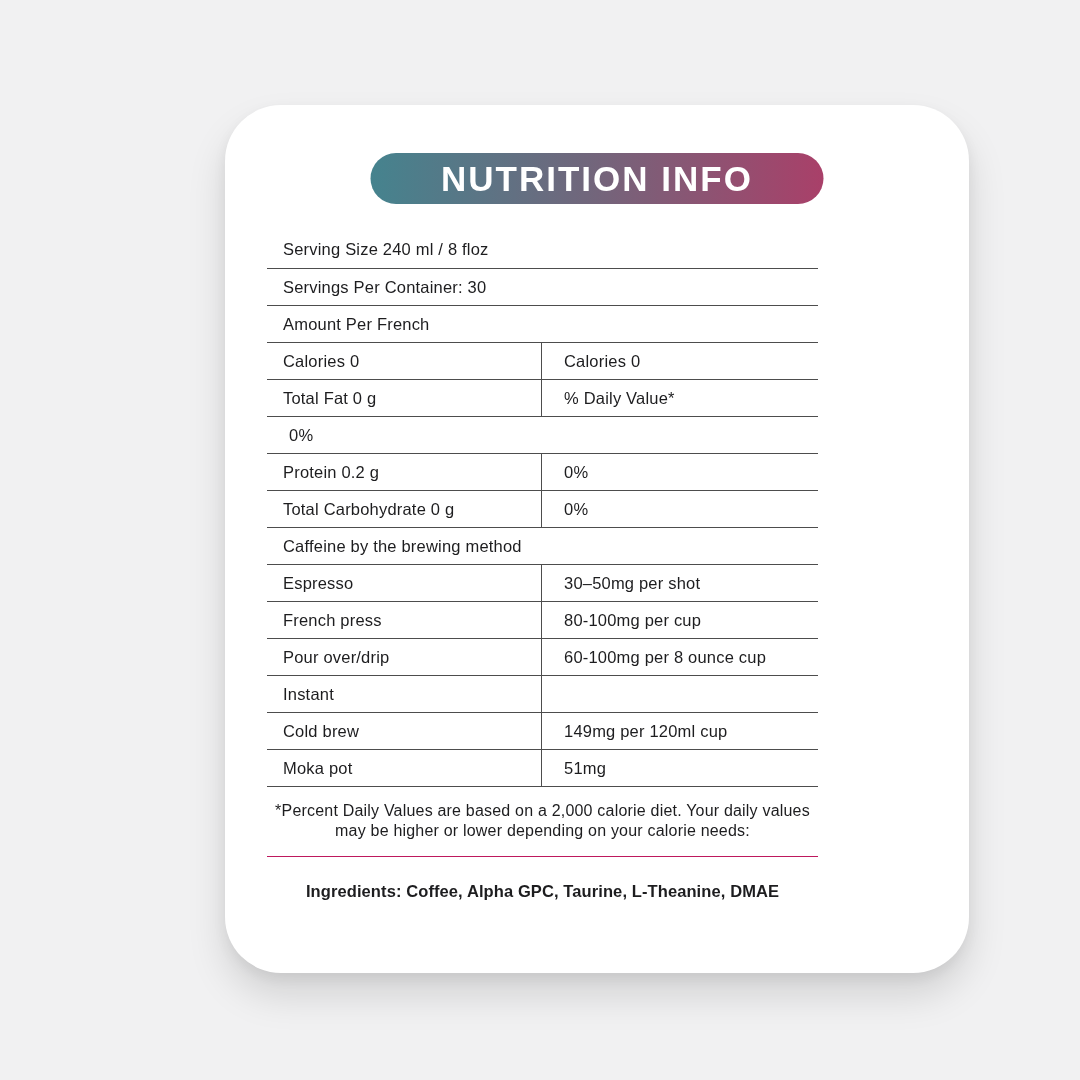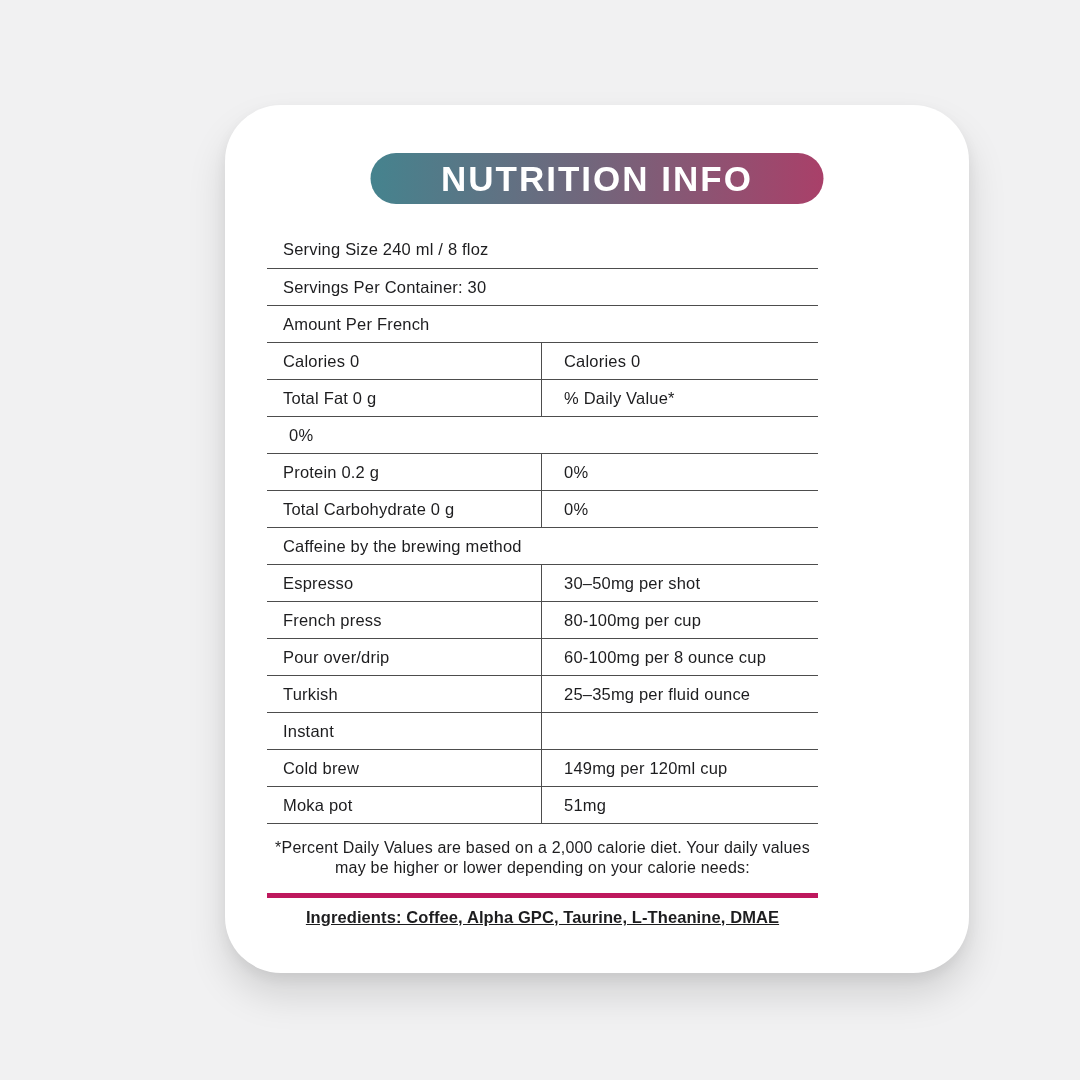--- a/index.html
+++ b/index.html
@@ -61,29 +61,28 @@
   .cell-right {
     flex: 1;
     padding-left: 22px;
     white-space: nowrap;
   }
   .footnote {
     text-align: center;
     font-size: 16px;
     line-height: 19.5px;
     padding: 14px 4px 16px 4px;
-    border-bottom: 5px solid #be185d;
+    border-bottom: 1px solid #be185d;
   }
   .ingredients {
     text-align: center;
     font-weight: bold;
     font-size: 16.5px;
-    margin-top: 10px;
+    margin-top: 25px;
     letter-spacing: 0.1px;
-    text-decoration: underline;
   }
 </style>
 </head>
 <body>
 
 <div class="card">
 
   <div class="pill">
     <span class="pill-title">NUTRITION INFO</span>
   </div>
@@ -130,24 +129,20 @@
     </div>
     <div class="row">
       <span class="cell-left">French press</span>
       <span class="cell-right">80-100mg per cup</span>
     </div>
     <div class="row">
       <span class="cell-left">Pour over/drip</span>
       <span class="cell-right">60-100mg per 8 ounce cup</span>
     </div>
     <div class="row">
-      <span class="cell-left">Turkish</span>
-      <span class="cell-right">25–35mg per fluid ounce</span>
-    </div>
-    <div class="row">
       <span class="cell-left">Instant</span>
     </div>
     <div class="row">
       <span class="cell-left">Cold brew</span>
       <span class="cell-right">149mg per 120ml cup</span>
     </div>
     <div class="row">
       <span class="cell-left">Moka pot</span>
       <span class="cell-right">51mg</span>
     </div>

